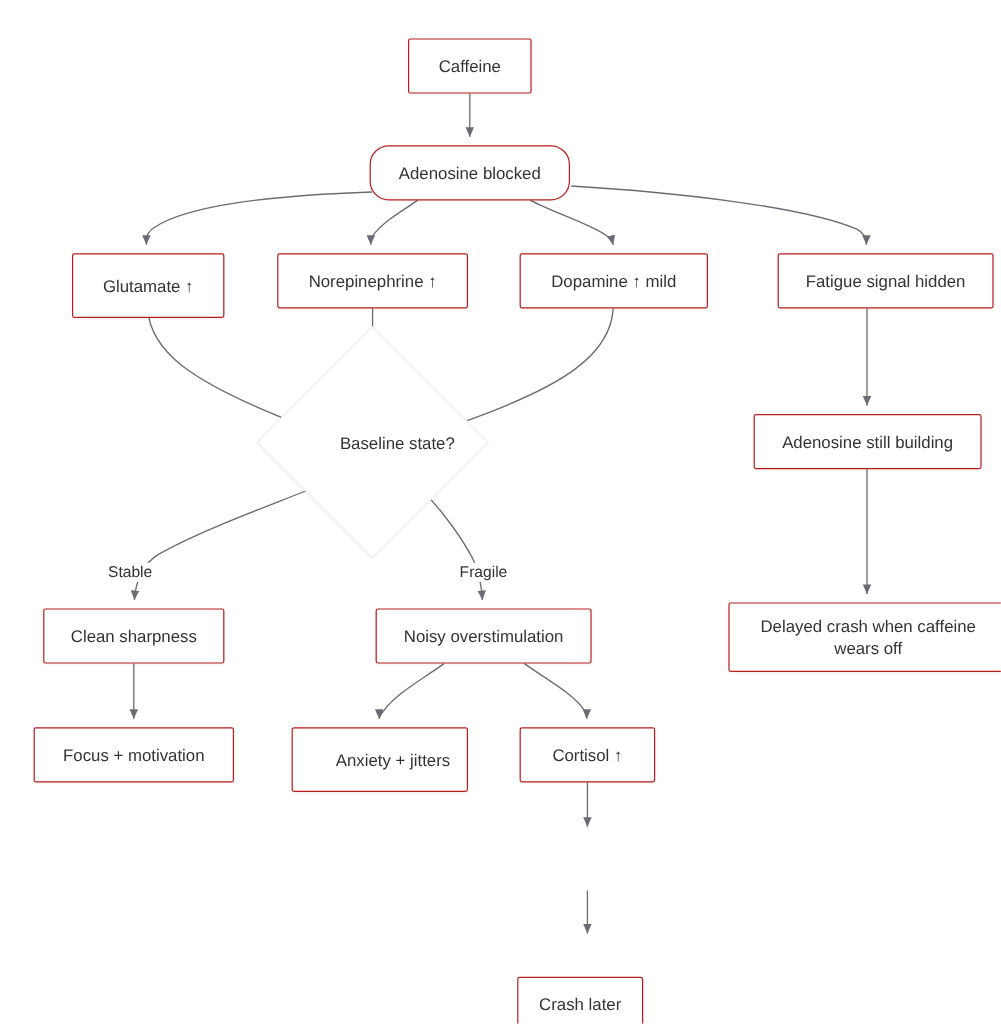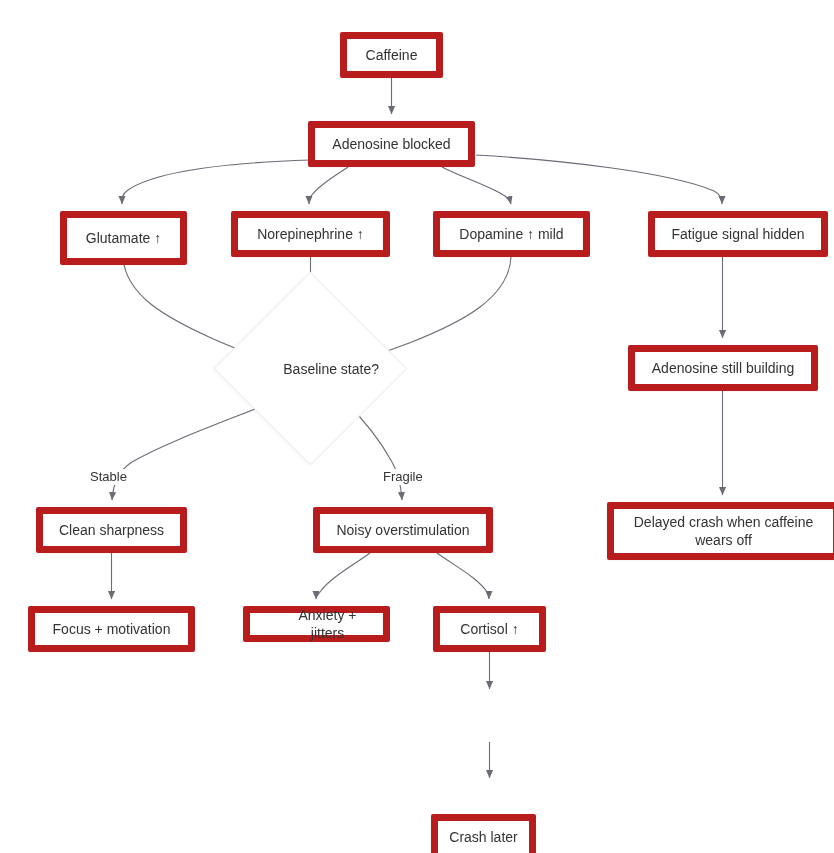--- a/index.html
+++ b/index.html
@@ -25,21 +25,21 @@
     left: 0;
     top: 0;
     width: 834px;
     height: 853px;
     pointer-events: none;
   }
   .node {
     position: absolute;
     box-sizing: border-box;
     background: #ffffff;
-    border: 7px solid #b91c1c;
+    border: 1px solid #b91c1c;
     border-radius: 2px;
     display: flex;
     align-items: center;
     justify-content: center;
     text-align: center;
     color: #333333;
     font-size: 14px;
     line-height: 18px;
     font-family: "Liberation Sans", sans-serif;
     box-shadow: 0 1px 2px rgba(0,0,0,0.045);
@@ -127,21 +127,21 @@
       <path d="M722.5,257 L722.5,338"></path>
 
       <path d="M722.5,391 L722.5,495"></path>
     </g>
   </svg>
 
   <div class="node" style="left:340px;top:32px;width:103px;height:46px;">
     <span class="node-label">Caffeine</span>
   </div>
 
-  <div class="node" style="left:308px;top:121px;width:167px;height:46px;">
+  <div class="node" style="left:308px;top:121px;width:167px;height:46px;border-radius:16px;">
     <span class="node-label">Adenosine blocked</span>
   </div>
 
   <div class="node" style="left:60px;top:211px;width:127px;height:54px;">
     <span class="node-label">Glutamate ↑</span>
   </div>
 
   <div class="node" style="left:231px;top:211px;width:159px;height:46px;text-align:right;">
     <span class="node-label">Norepinephrine ↑</span>
   </div>
@@ -173,21 +173,21 @@
 
   <div class="node" style="left:607px;top:502px;width:233px;height:58px;">
     <span class="node-label">Delayed crash when caffeine
 wears off</span>
   </div>
 
   <div class="node" style="left:28px;top:606px;width:167px;height:46px;">
     <span class="node-label">Focus + motivation</span>
   </div>
 
-  <div class="node" style="left:243px;top:606px;width:147px;height:36px;padding-left:32px;">
+  <div class="node" style="left:243px;top:606px;width:147px;height:54px;padding-left:32px;">
     <span class="node-label">Anxiety + jitters</span>
   </div>
 
   <div class="node" style="left:433px;top:606px;width:113px;height:46px;">
     <span class="node-label">Cortisol ↑</span>
   </div>
 
 
   <div class="node" style="left:431px;top:814px;width:105px;height:46px;">
     <span class="node-label">Crash later</span>

